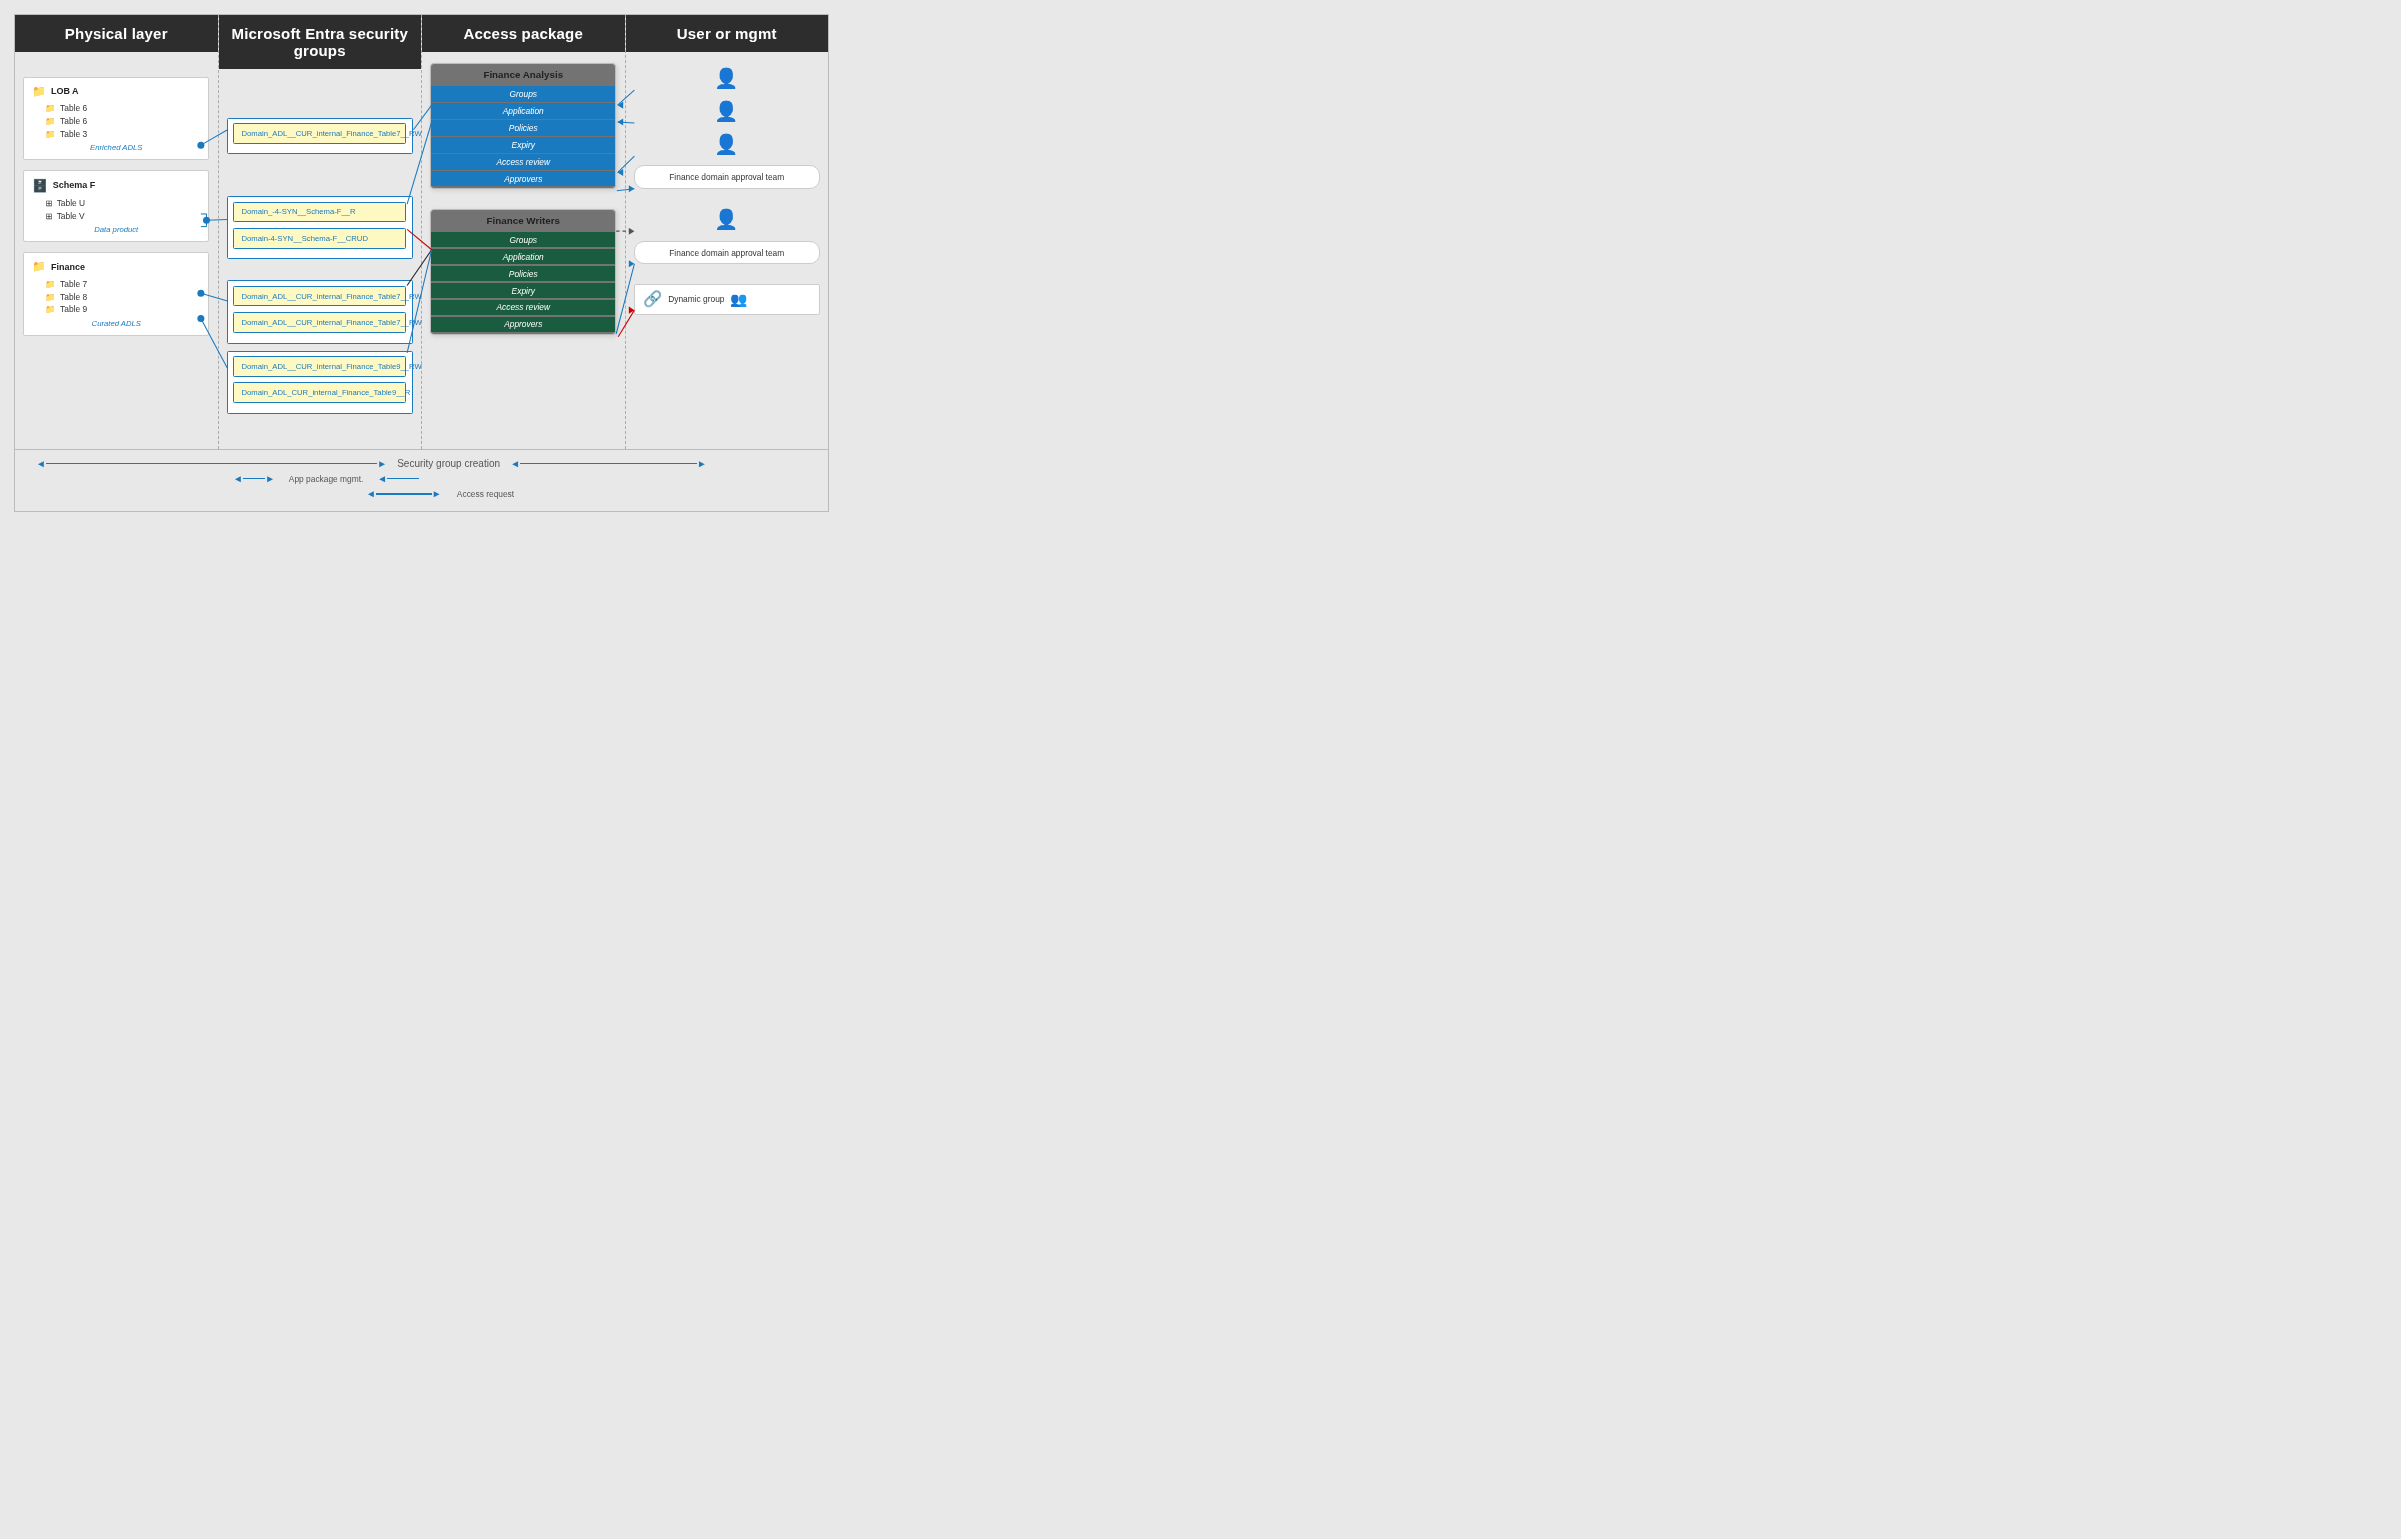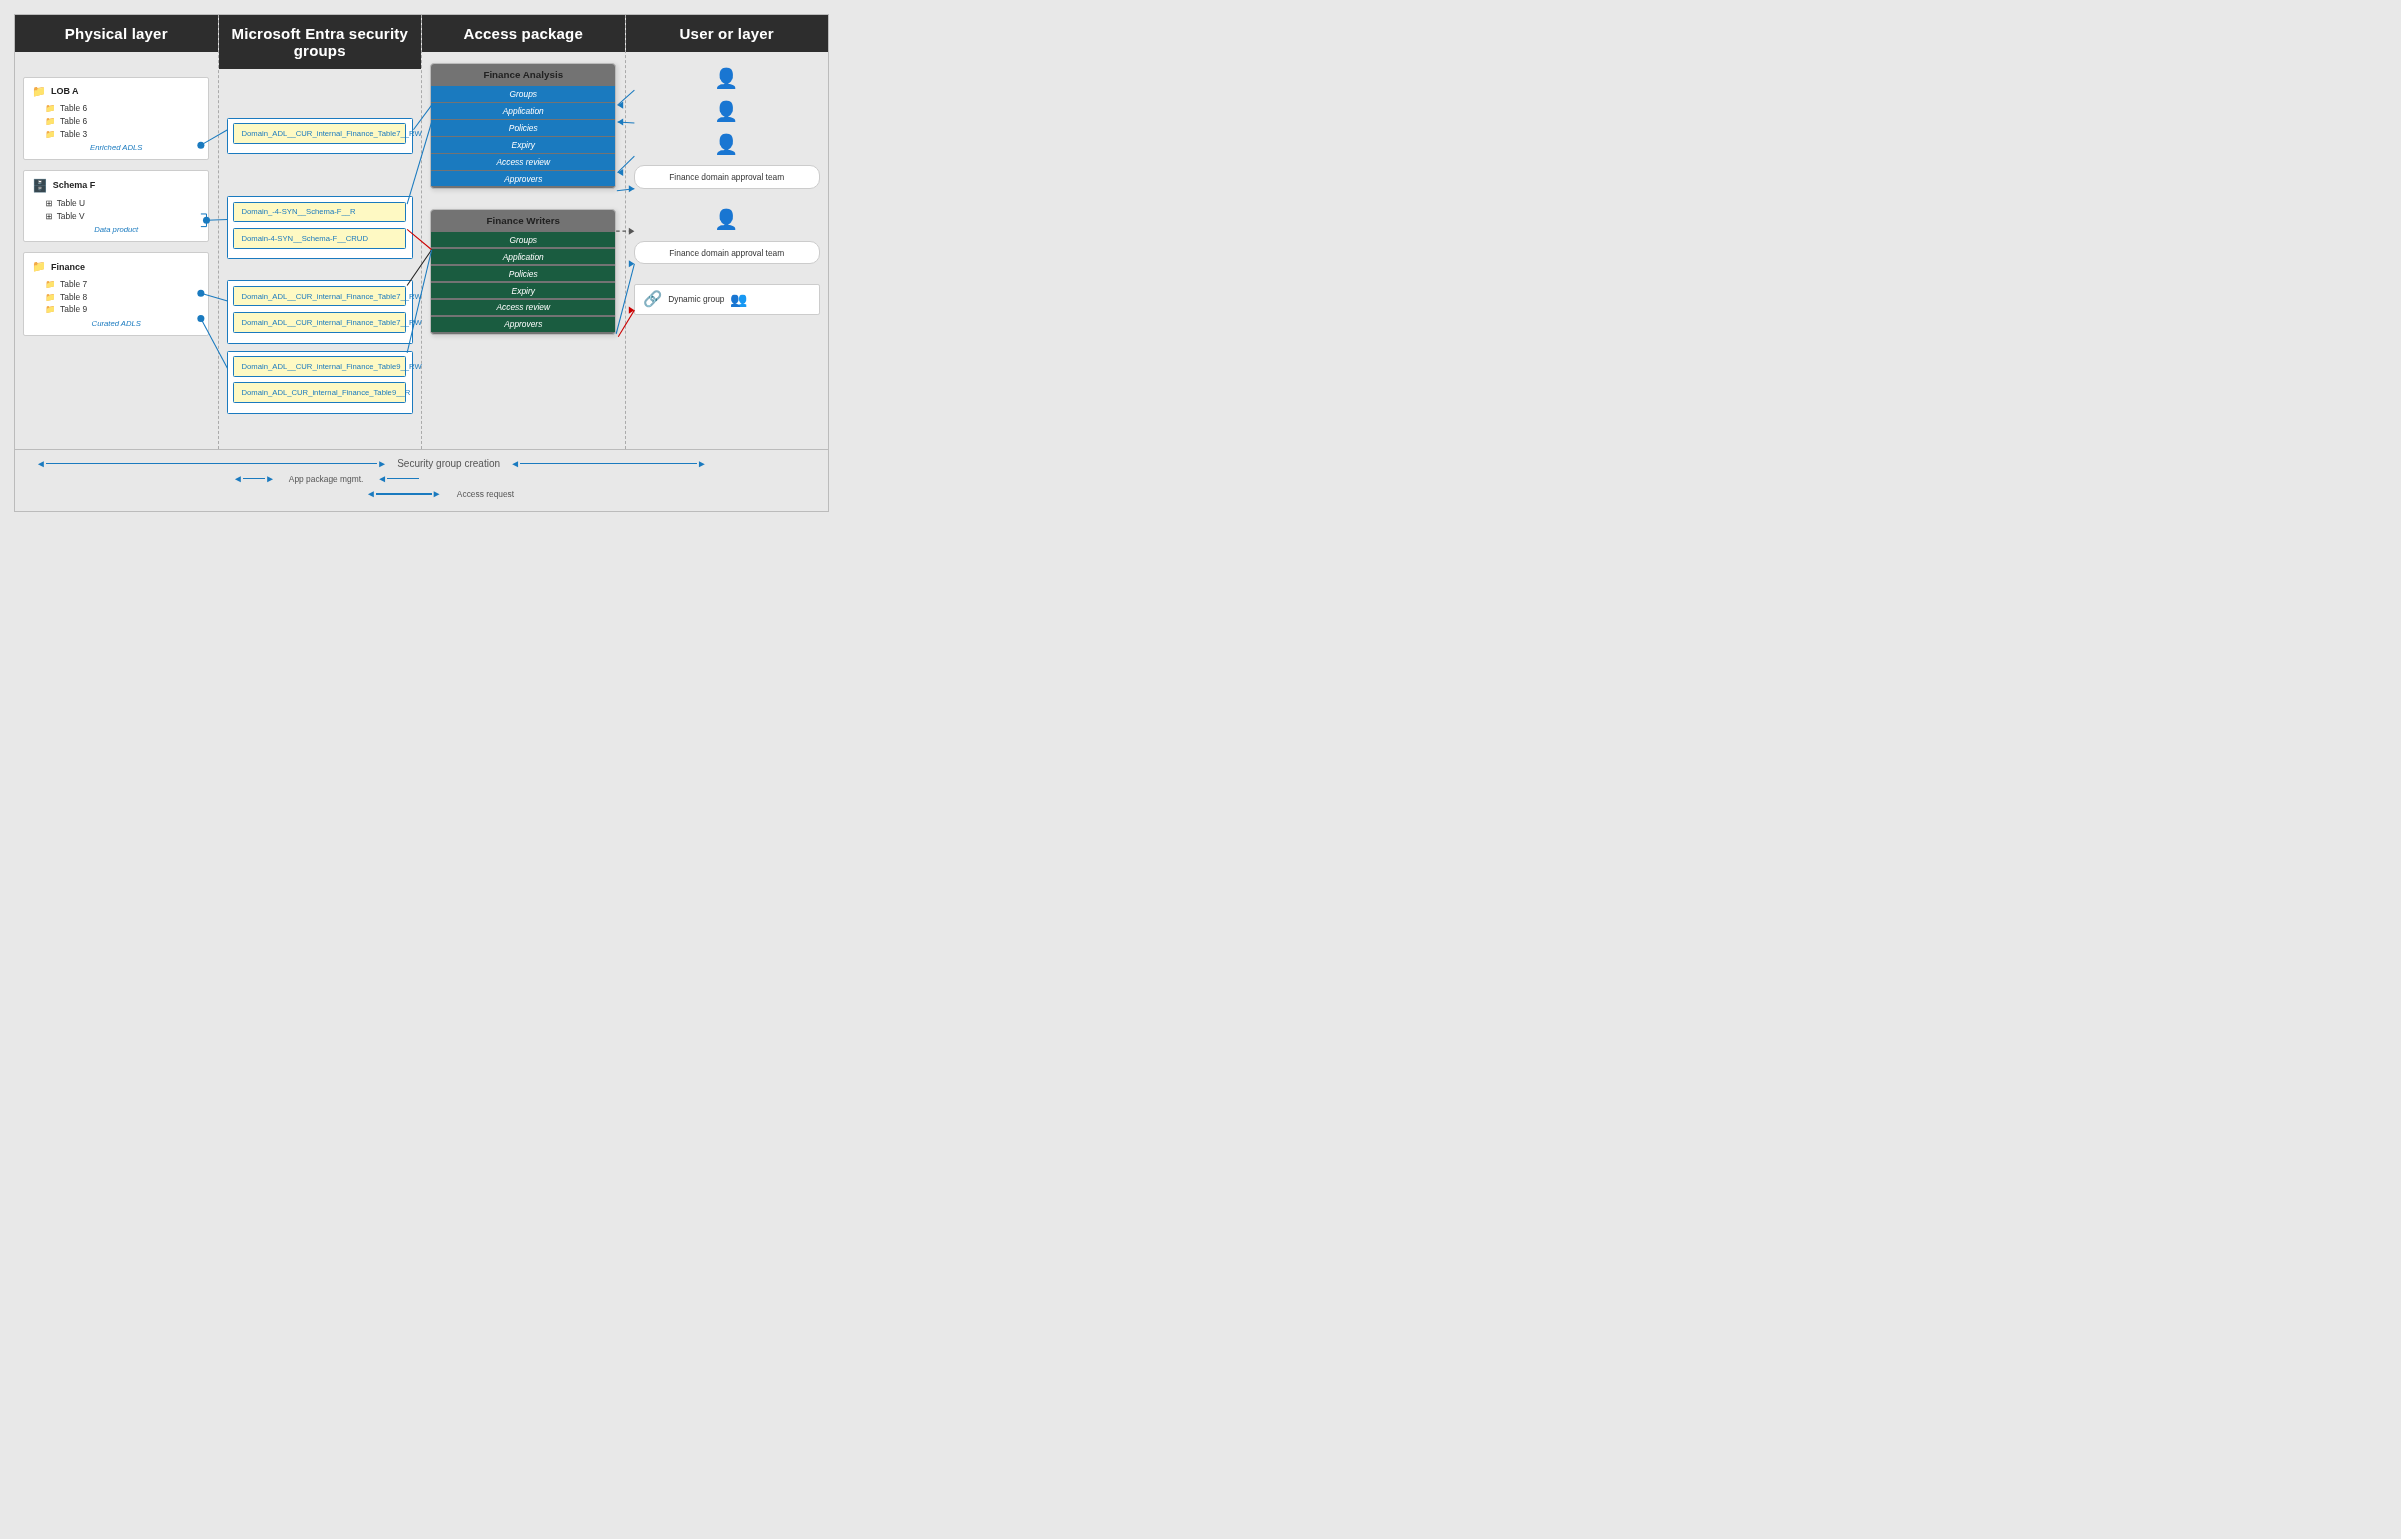--- a/index.html
+++ b/index.html
@@ -326,21 +326,21 @@
             <div class="ap-row ap-row-green">Policies</div>
             <div class="ap-row ap-row-green">Expiry</div>
             <div class="ap-row ap-row-green">Access review</div>
             <div class="ap-row ap-row-green">Approvers</div>
           </div>
 
         </div>
       </div>
 
       <div class="column col-user" style="border-right:none;">
-        <div class="col-header">User or layer</div>
+        <div class="col-header">User or mgmt</div>
         <div class="col-body" style="padding-top:9.8px;">
 
           <div class="user-figure" style="margin-top:5.6px;">
             <div class="user-icon">👤</div>
           </div>
 
           <div class="user-figure">
             <div class="user-icon">👤</div>
           </div>
 

